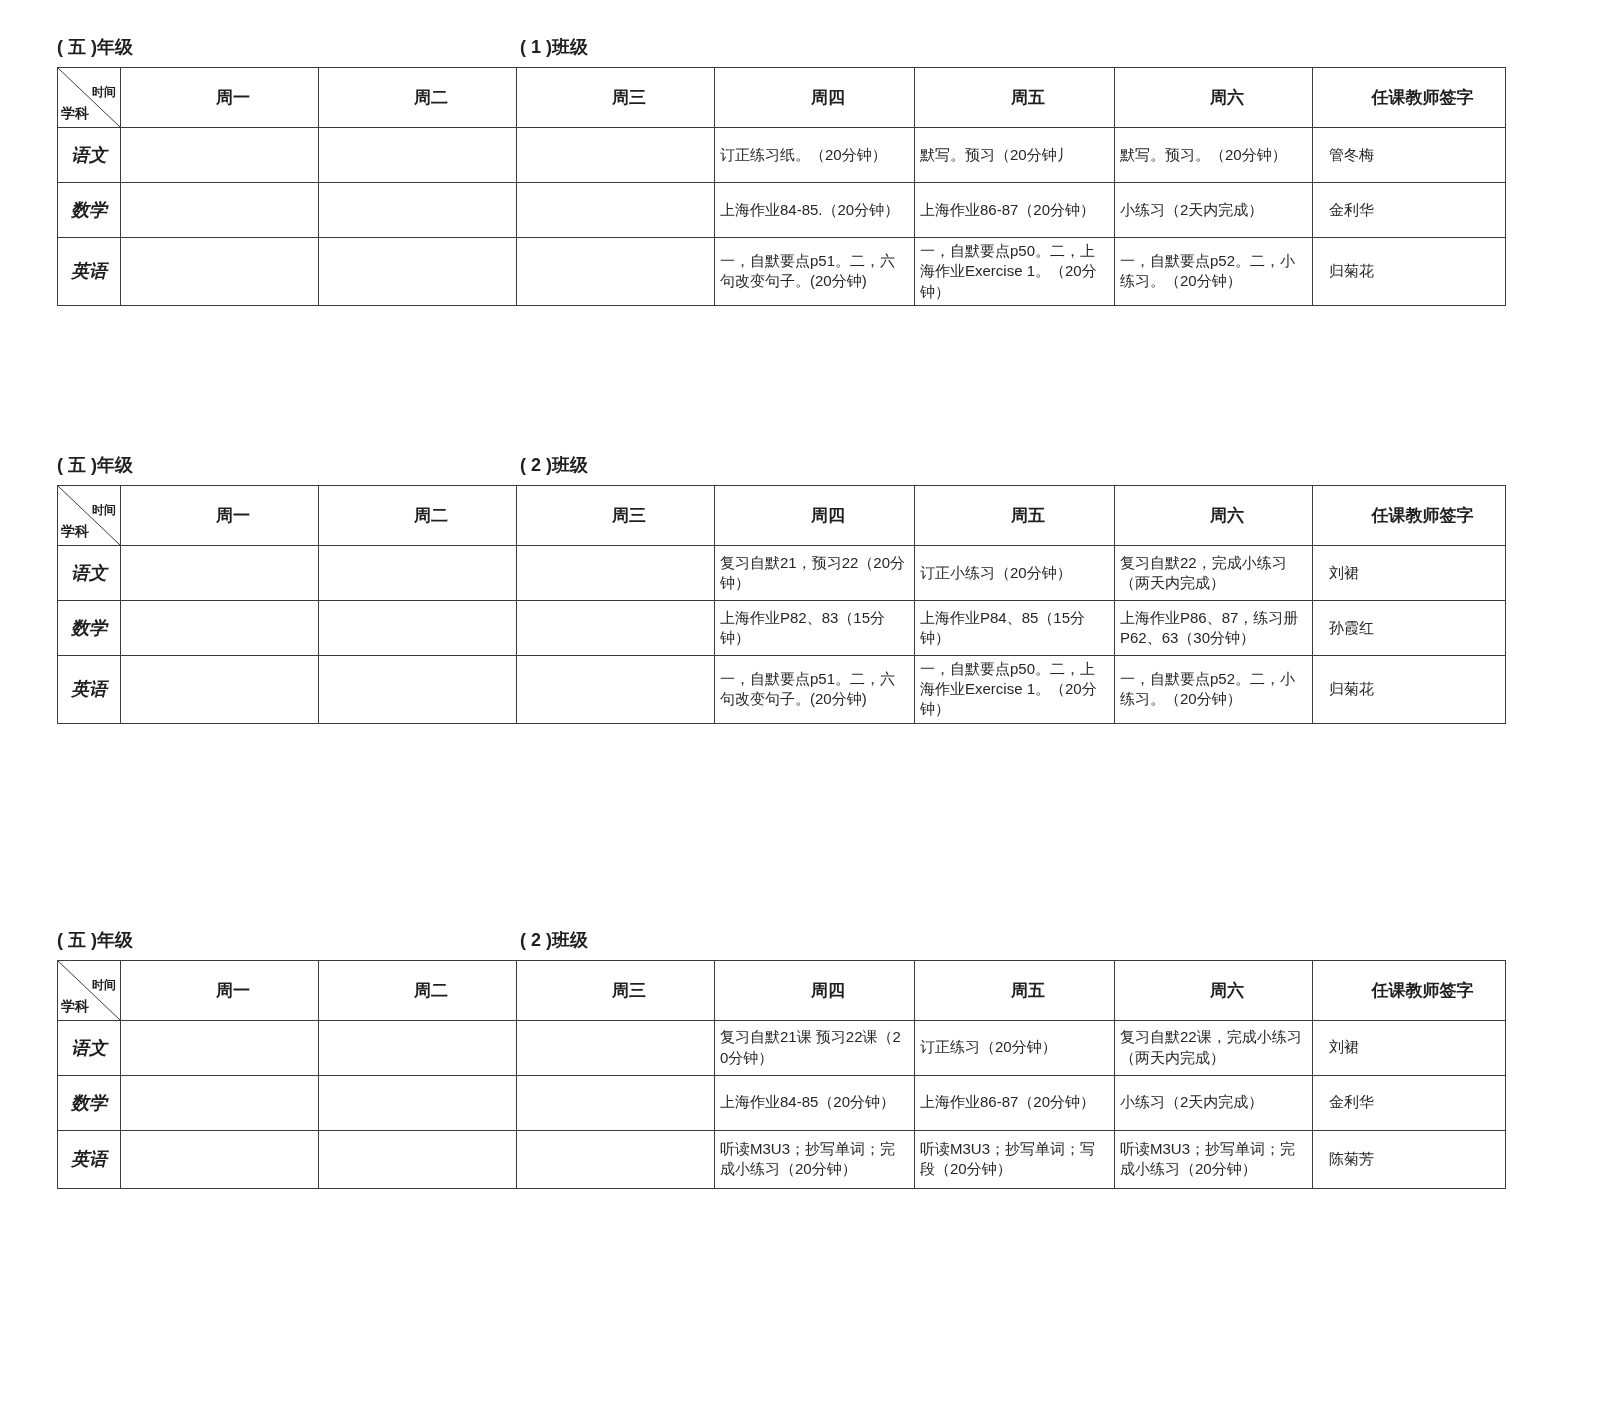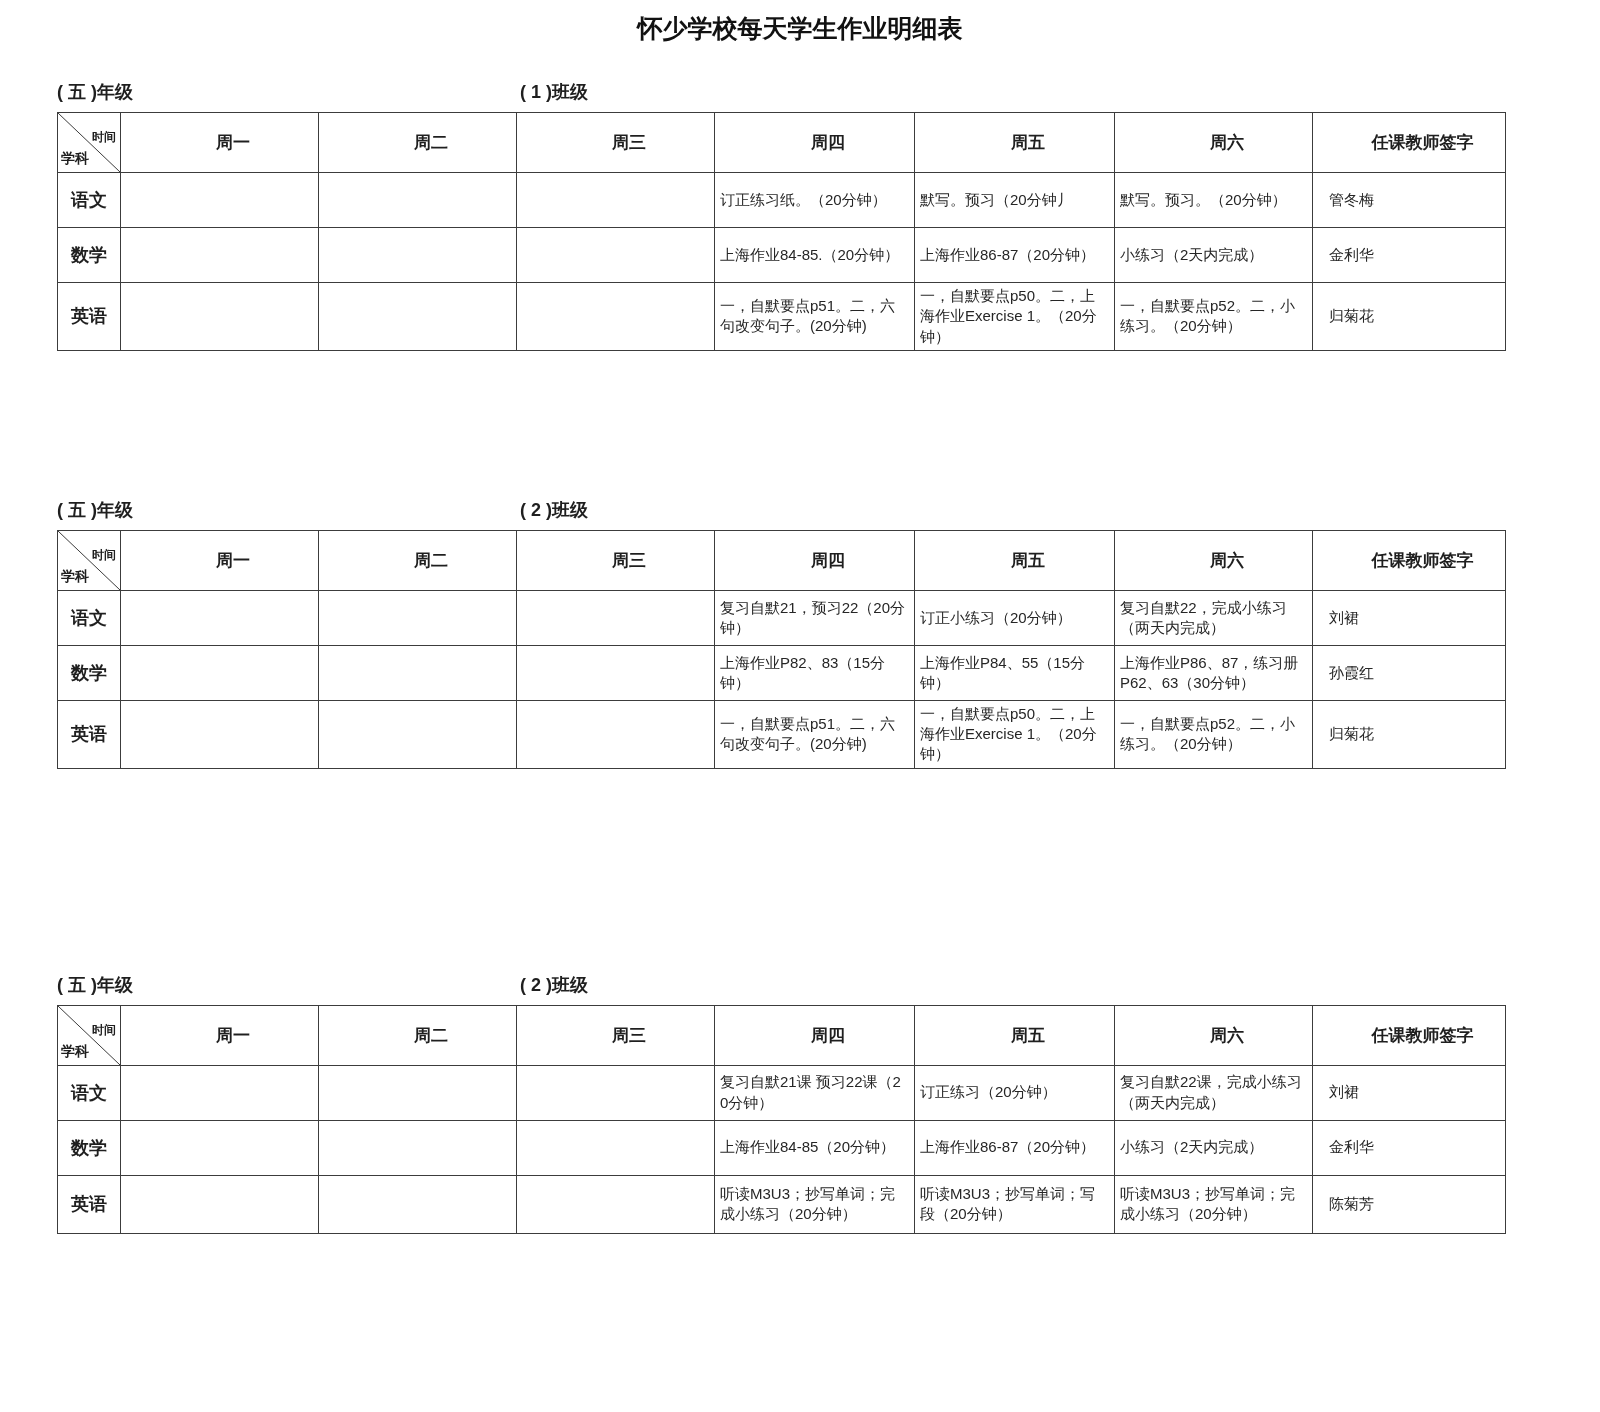--- a/index.html
+++ b/index.html
@@ -18,36 +18,35 @@
   .s3{margin-top:205px;}
   .cap{display:flex;align-items:flex-end;font-size:18px;font-weight:bold;margin-bottom:9px;line-height:22px;}
   .cap .grade{width:463px;}
   table.grid{border-collapse:collapse;table-layout:fixed;width:1448px;}
   table.grid th,table.grid td{border:1px solid #3c3c3c;box-sizing:border-box;}
   thead tr{height:60px;}
   thead th{font-size:17px;font-weight:bold;text-align:center;border-bottom-width:2px;background:#fff;padding-left:28px;}
   tbody tr.r1{height:55px;}
   tbody tr.r2{height:55px;}
   tbody tr.r3{height:58px;}
-  tbody th.subj{font-size:18px;font-weight:bold;text-align:center;vertical-align:middle;}
+  tbody th.subj{font-size:18px;font-weight:bold;text-align:center;vertical-align:middle;font-style:italic;}
   td.cell{
     font-size:15px;font-weight:normal;text-align:left;vertical-align:middle;
     padding:3px 5px;line-height:1.35;word-break:break-all;color:#262626;
   }
   td.teacher{padding-left:16px;}
   th.corner{position:relative;padding:0;overflow:hidden;}
   .diag{position:absolute;left:0;top:0;width:100%;height:100%;}
   .c-top{position:absolute;top:16px;right:4px;font-size:12px;font-weight:bold;}
   .c-bot{position:absolute;bottom:4px;left:3px;font-size:14px;font-weight:bold;}
 </style>
 </head>
 <body>
 
 <div class="page">
-  <h1 class="title">怀少学校每天学生作业明细表</h1>
 
   <section class="sheet s1">
     <div class="cap">
       <span class="grade">(  五  )年级</span>
       <span class="klass">( 1 )班级</span>
     </div>
     <table class="grid">
       <colgroup>
         <col style="width:63px">
           <col style="width:198px">
@@ -155,21 +154,21 @@
           <td class="cell">订正小练习（20分钟）</td>
           <td class="cell">复习自默22，完成小练习（两天内完成）</td>
           <td class="cell teacher">刘裙</td>
         </tr>
         <tr class="r2">
           <th class="subj">数学</th>
           <td class="cell"></td>
           <td class="cell"></td>
           <td class="cell"></td>
           <td class="cell">上海作业P82、83（15分钟）</td>
-          <td class="cell">上海作业P84、55（15分钟）</td>
+          <td class="cell">上海作业P84、85（15分钟）</td>
           <td class="cell">上海作业P86、87，练习册P62、63（30分钟）</td>
           <td class="cell teacher">孙霞红</td>
         </tr>
         <tr class="r3">
           <th class="subj">英语</th>
           <td class="cell"></td>
           <td class="cell"></td>
           <td class="cell"></td>
           <td class="cell">一，自默要点p51。二，六句改变句子。(20分钟)</td>
           <td class="cell">一，自默要点p50。二，上海作业Exercise 1。（20分钟）</td>

